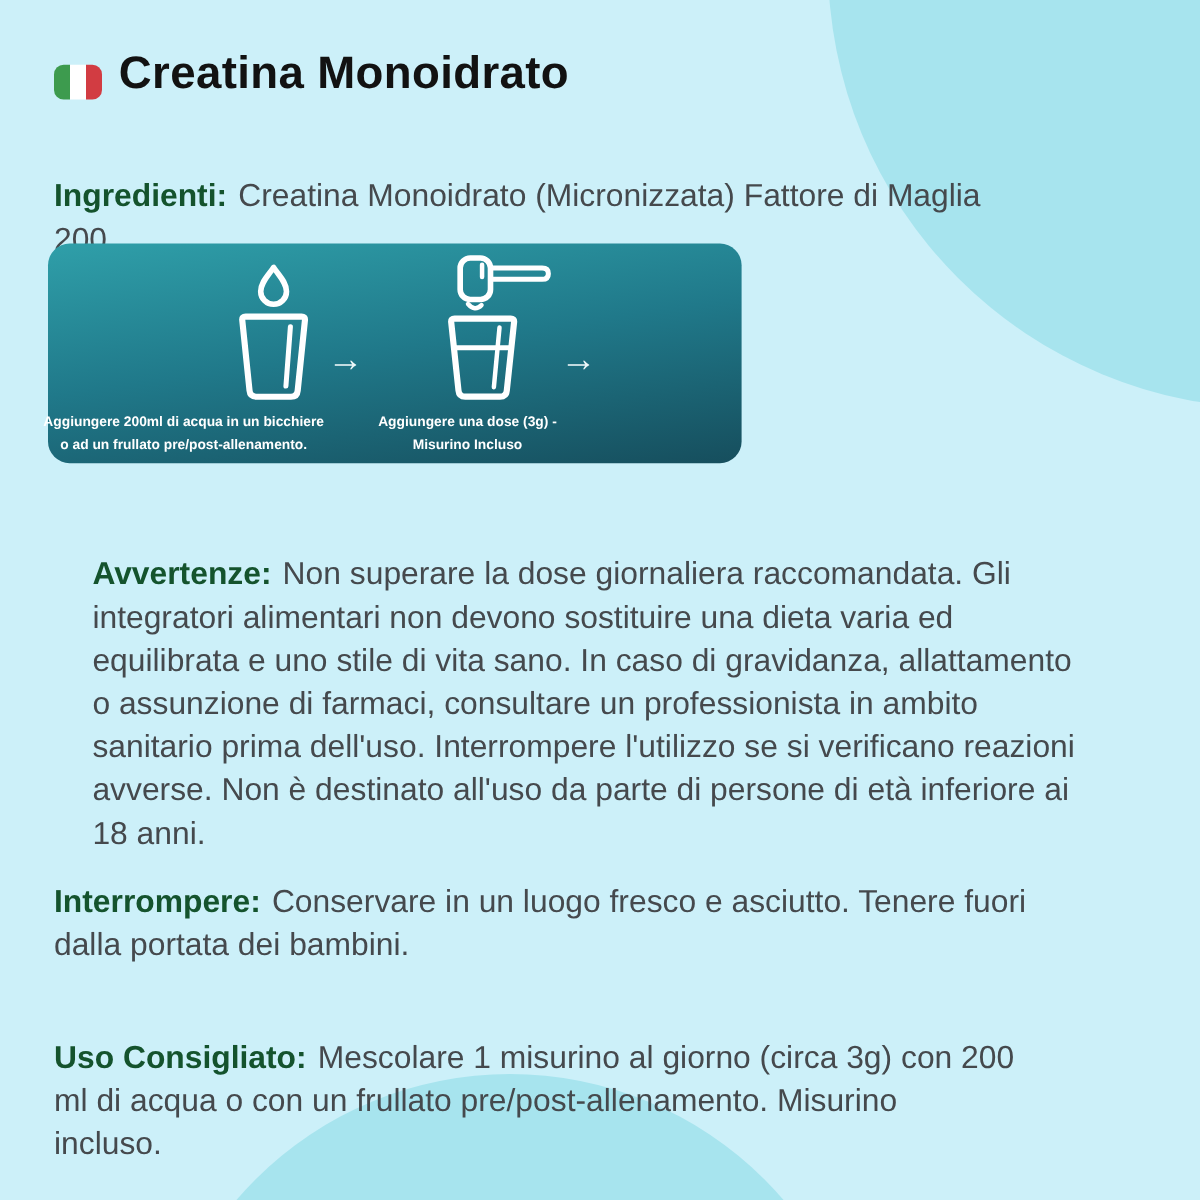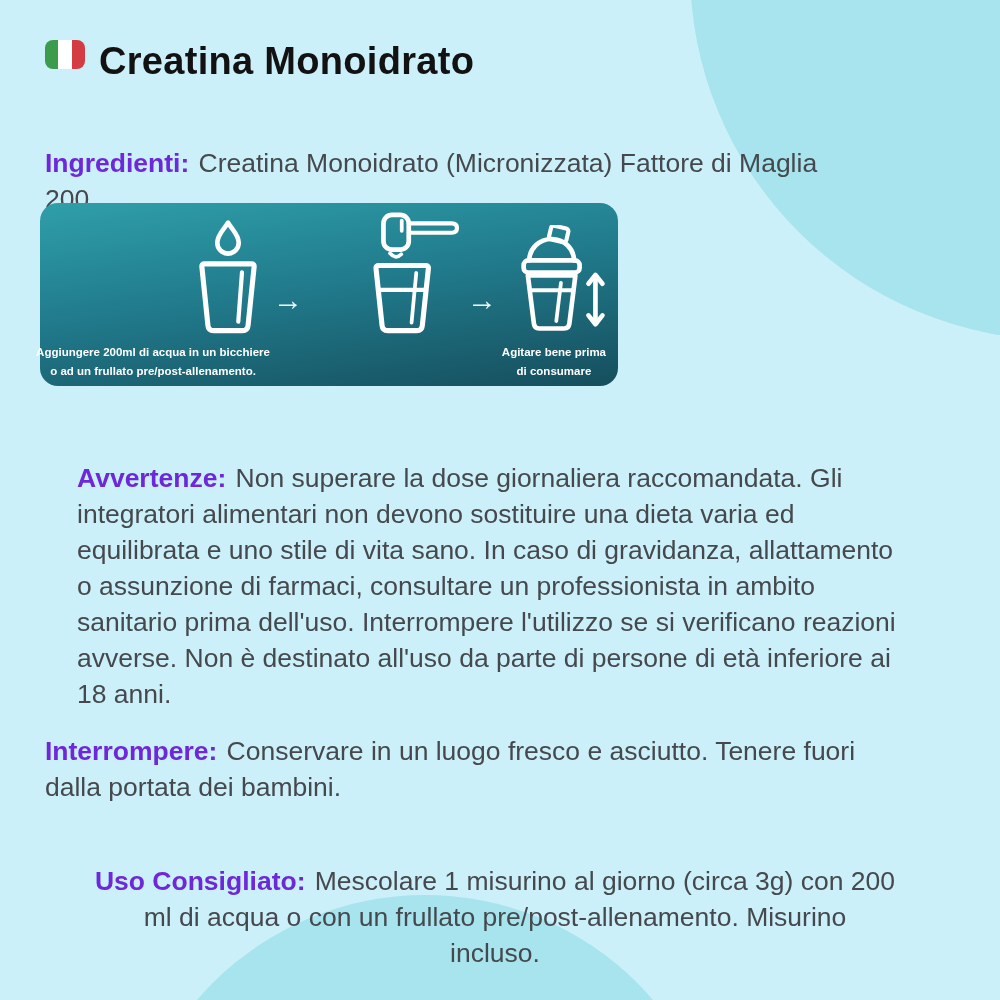--- a/index.html
+++ b/index.html
@@ -8,32 +8,32 @@
     --heading_text:#121212; --body_text:#45494d;
     --flag_green:#3d9b4e; --flag_red:#d23c42; --white:#ffffff;
   }
   html,body{margin:0;padding:0;}
   body{font-family:"Liberation Sans", sans-serif;}
   .page{position:relative;width:1000px;height:1000px;background:var(--background);overflow:hidden;}
   .circle{position:absolute;border-radius:50%;background:var(--circle);}
   .circle.top-right{left:690px;top:-400px;width:740px;height:740px;}
   .circle.bottom{left:125px;top:895px;width:600px;height:600px;}
 
-  .header{position:absolute;left:45px;top:40px;display:flex;align-items:flex-start;gap:14px;}
+  .header{position:absolute;left:45px;top:40px;display:flex;align-items:flex-end;gap:14px;}
   .flag{width:40px;height:29px;border-radius:8px;overflow:hidden;flex:0 0 auto;
         background:linear-gradient(90deg,var(--flag_green) 0 33.4%,var(--white) 33.4% 66.7%,var(--flag_red) 66.7% 100%);}
   .title{font-size:38px;font-weight:800;color:var(--heading_text);letter-spacing:.3px;}
 
   .para{position:absolute;left:45px;font-size:26.5px;line-height:36px;color:var(--body_text);}
-  .para strong{color:#6d28d9;font-weight:700;margin-right:.35em;}
+  .para strong{color:#14532d;font-weight:700;margin-right:.35em;}
   .para .body-text{white-space:pre-line;}
   .para.ingredienti{top:118px;width:900px;}
   .para.avvertenze{top:433px;width:930px;margin-left:32px;}
   .para.conservazione{top:706px;width:930px;}
-  .para.uso{top:836px;width:900px;text-align:center;}
+  .para.uso{top:836px;width:900px;}
 
   .banner{position:absolute;left:40px;top:203px;width:578px;height:183px;border-radius:18px;
           background:linear-gradient(172deg,var(--banner_top) 0%,var(--banner_mid) 48%,var(--banner_bottom) 100%);
           display:flex;align-items:flex-start;padding:10px 12px 0 12px;box-sizing:border-box;}
   .step{display:flex;flex-direction:column;align-items:flex-end;flex:0 0 auto;}
   .step1{width:218px;} .step2{width:158px;} .step3{width:106px;}
   .icon-box{height:122px;display:flex;align-items:flex-end;justify-content:center;}
   .caption{margin-top:8px;font-size:11.5px;line-height:19px;font-weight:600;color:var(--white);
            text-align:center;white-space:pre;}
   .step-arrow{flex:0 0 36px;text-align:center;color:#eef8f9;font-size:30px;font-weight:400;
@@ -77,41 +77,26 @@
         <svg width="103" height="124" viewBox="0 0 110 132">
           <rect class="ln" stroke-width="5" x="24" y="4" width="27" height="37" rx="9"></rect>
           <path class="ln" stroke-width="4" d="M43.5 10 L43.5 21"></path>
           <path class="ln" stroke-width="4.5" d="M51 13 L97 13 Q102.5 13 102.5 18 Q102.5 23 97 23 L51 23"></path>
           <path class="ln" stroke-width="4" d="M31 45 Q37 52 43 46"></path>
           <path class="ln" stroke-width="5.5" d="M16 61 Q15.7 58 19 58 L69 58 Q72.3 58 72 61 L65.5 122 Q65 127.5 59.5 127.5 L28.5 127.5 Q23 127.5 22.5 122 Z"></path>
           <path class="ln" stroke-width="4.5" d="M19.5 84 L68.5 84"></path>
           <path class="ln" stroke-width="4" d="M59 66 L54 119"></path>
         </svg>
       </div>
+      <div class="caption">Aggiungere una dose (3g) -
+Misurino Incluso</div>
     </div>
 
     <div class="step-arrow">→</div>
 
-    <div class="step step3">
-      <div class="icon-box">
-        <svg width="105" height="110" viewBox="0 0 112 118">
-          <rect class="ln" stroke-width="4.5" x="52" y="2" width="19" height="15" rx="3" transform="rotate(13 61 10)"></rect>
-          <path class="ln" stroke-width="5" d="M30 38 A24 23 0 0 1 78 38"></path>
-          <rect class="ln" stroke-width="5" x="24" y="38" width="60" height="13" rx="5"></rect>
-          <path class="ln" stroke-width="5" d="M28.5 54 L35 106 Q35.6 111 40.5 111 L67.5 111 Q72.4 111 73 106 L79.5 54 Z"></path>
-          <path class="ln" stroke-width="4.5" d="M31.5 70 L76.5 70"></path>
-          <path class="ln" stroke-width="4" d="M64 62 L59 103"></path>
-          <path class="ln" stroke-width="5" d="M101 56 L101 104"></path>
-          <path class="ln" stroke-width="5" d="M93.5 63 L101 53.5 L108.5 63"></path>
-          <path class="ln" stroke-width="5" d="M93.5 97 L101 106.5 L108.5 97"></path>
-        </svg>
-      </div>
-      <div class="caption">Agitare bene prima
-di consumare</div>
-    </div>
 
   </div>
 
   <p class="para avvertenze"><strong>Avvertenze:</strong><span class="body-text">Non superare la dose giornaliera raccomandata. Gli
 integratori alimentari non devono sostituire una dieta varia ed
 equilibrata e uno stile di vita sano. In caso di gravidanza, allattamento
 o assunzione di farmaci, consultare un professionista in ambito
 sanitario prima dell'uso. Interrompere l'utilizzo se si verificano reazioni
 avverse. Non è destinato all'uso da parte di persone di età inferiore ai
 18 anni.</span></p>

